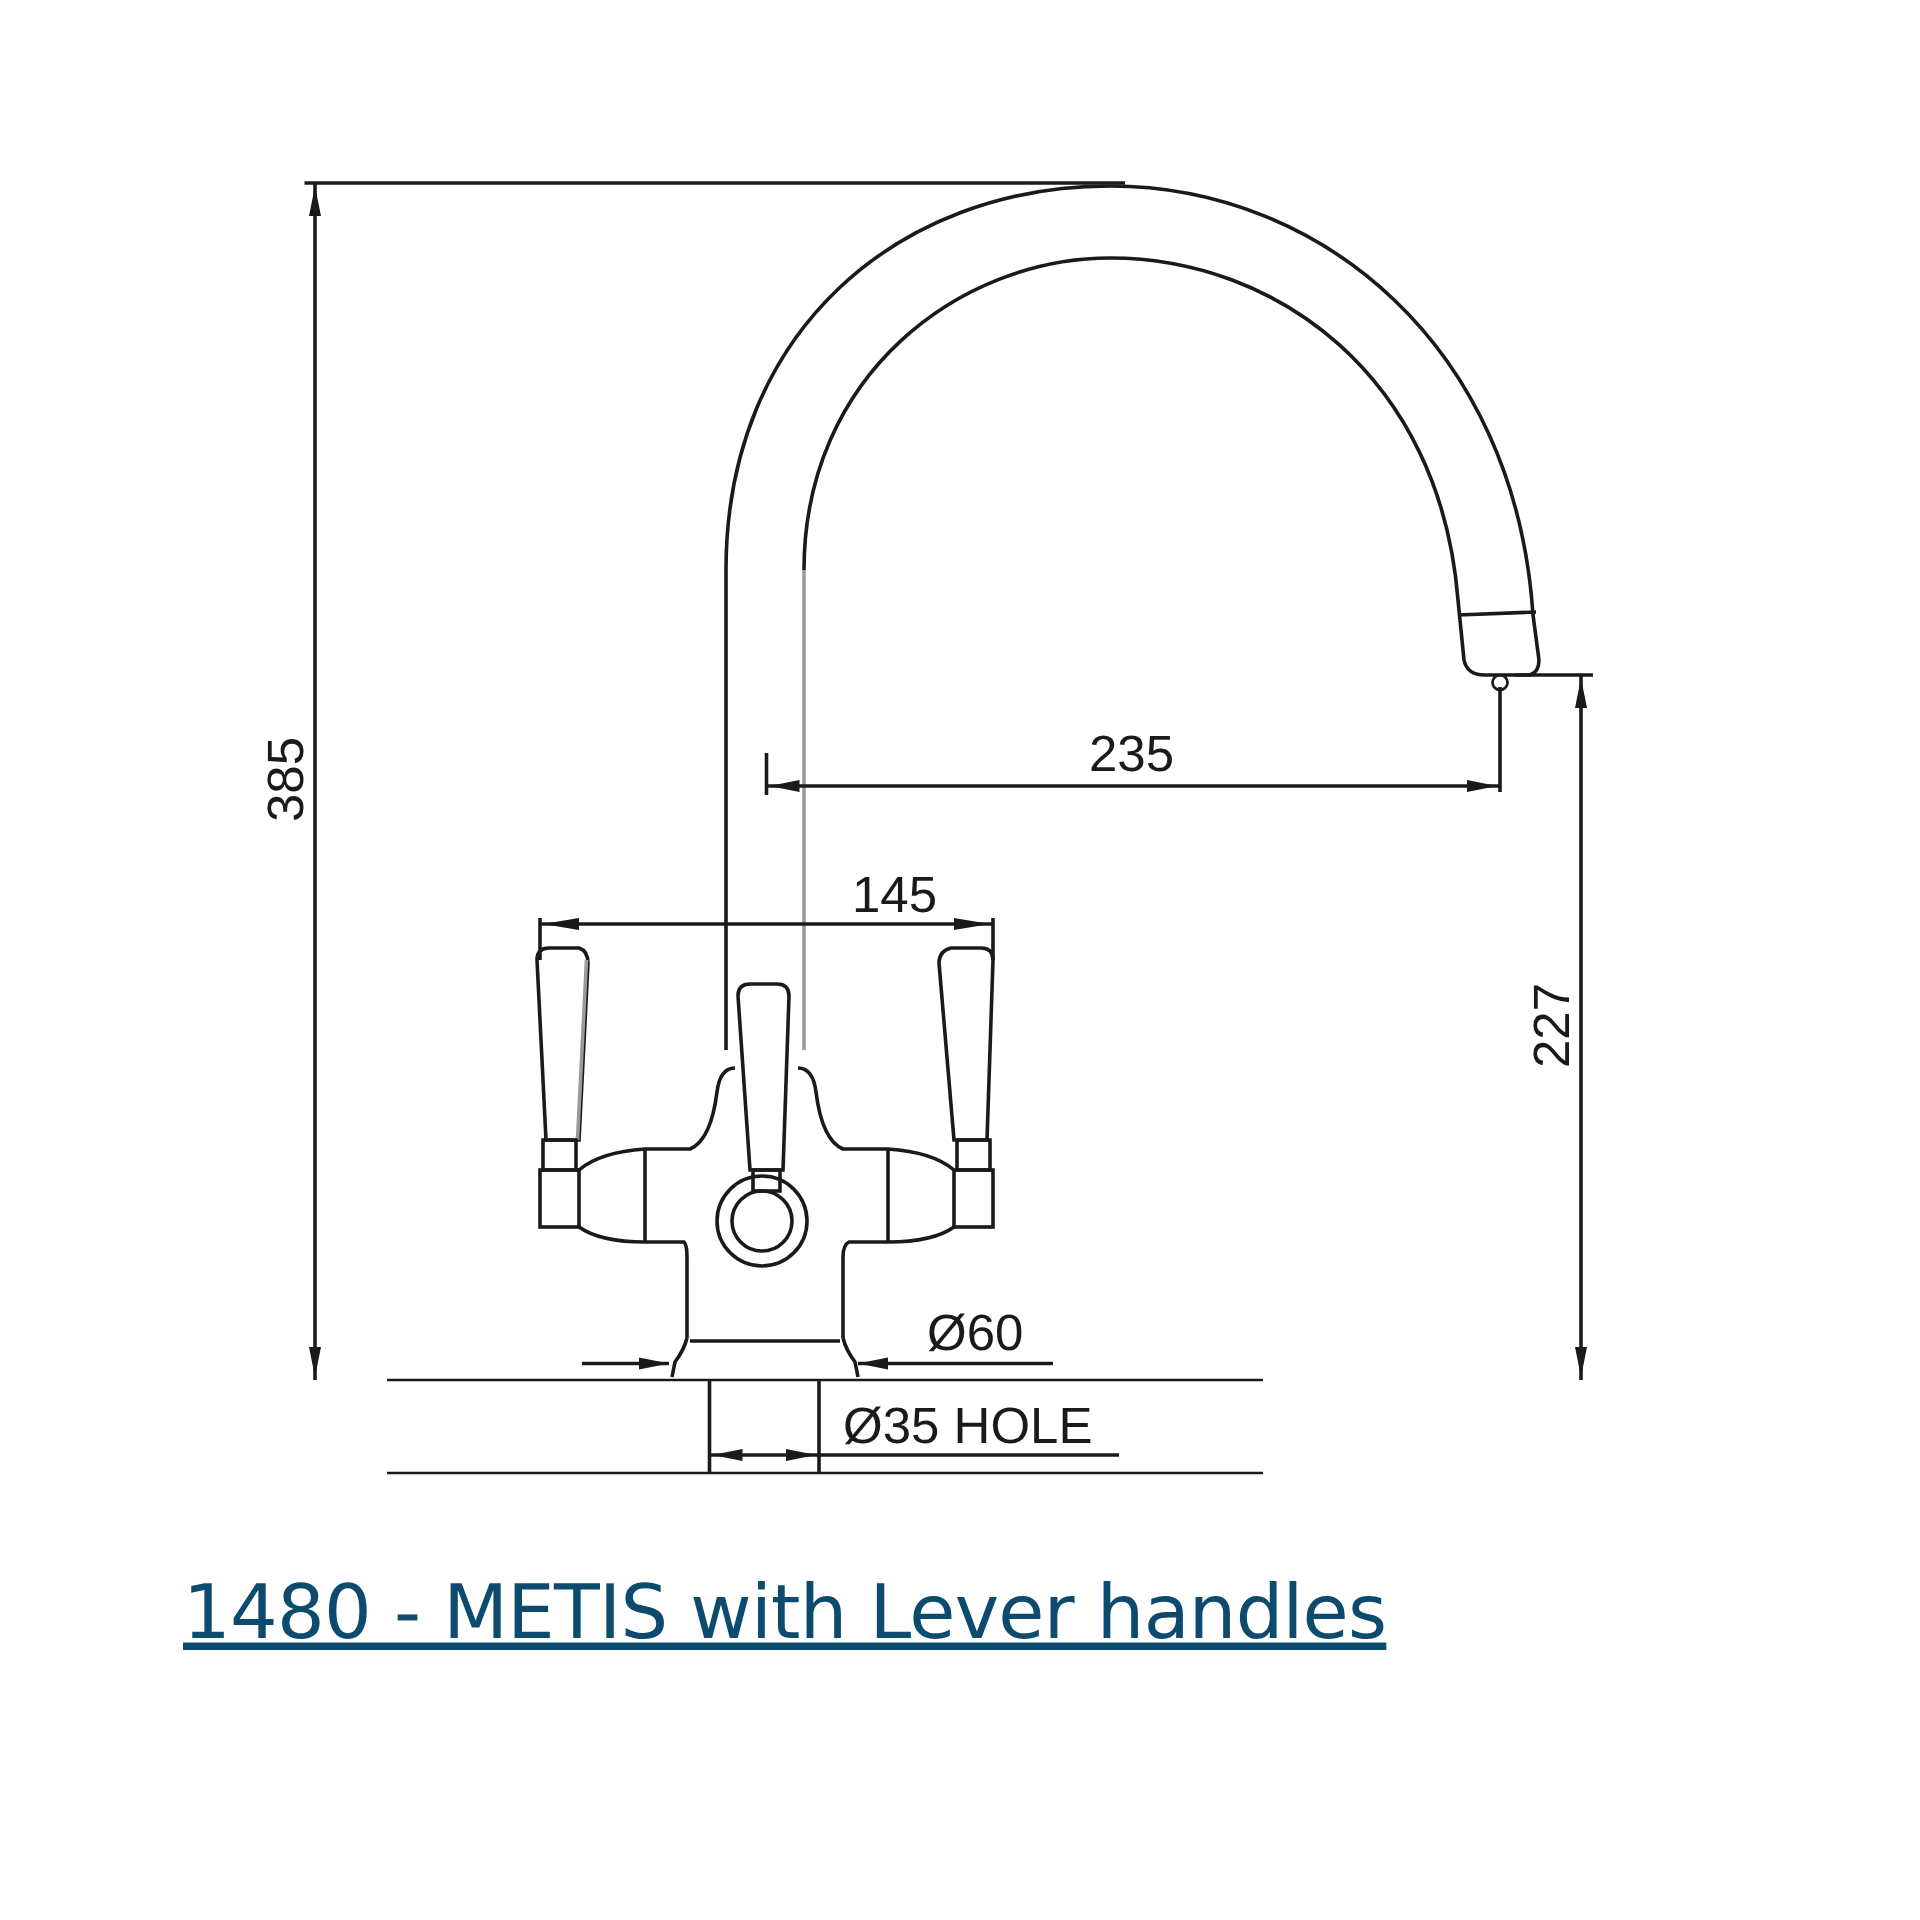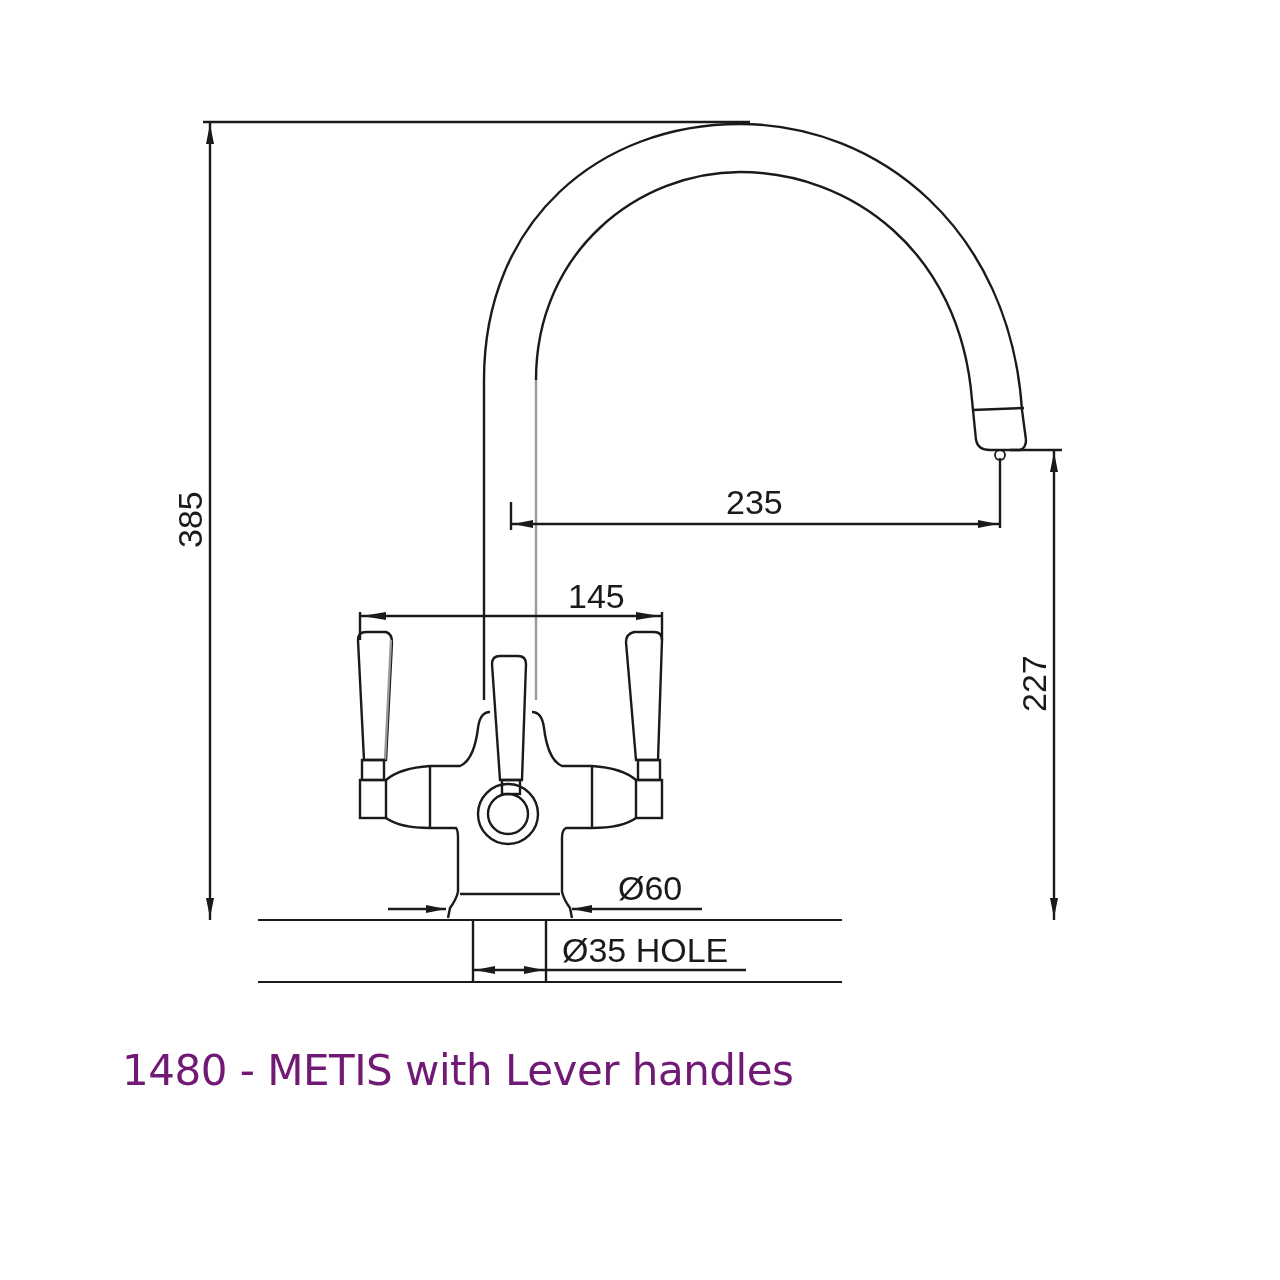--- a/index.html
+++ b/index.html
@@ -1,19 +1,19 @@
 <!DOCTYPE html>
 <html><head>
 <meta charset="utf-8">
 <style>
   html,body{margin:0;padding:0;background:#ffffff;}
   body{width:1280px;height:1280px;position:relative;overflow:hidden;font-family:"DejaVu Sans","Liberation Sans",sans-serif;}
   svg{position:absolute;left:0;top:0;}
   .dim{font-family:"Liberation Sans","DejaVu Sans",sans-serif;font-size:34px;fill:#1a1a1a;}
-  .caption{position:absolute;left:122px;top:1046px;font-family:"DejaVu Sans","Liberation Sans",sans-serif;font-size:42px;color:#701a75;letter-spacing:-0.5px;white-space:nowrap;}
+  .caption{position:absolute;left:122px;top:1046px;font-family:"DejaVu Sans","Liberation Sans",sans-serif;font-size:50px;color:#0c4a6e;letter-spacing:-0.5px;white-space:nowrap;text-decoration:underline;}
   .ln{stroke:#1a1a1a;stroke-width:2.4;fill:none;}
   .thin{stroke:#1a1a1a;stroke-width:1.8;fill:none;}
   .grey{stroke:#9a9a9a;stroke-width:2.4;fill:none;}
 </style>
 </head>
 <body>
 
 <svg width="1280" height="1280" viewBox="0 0 1280 1280">
 
   <g>

